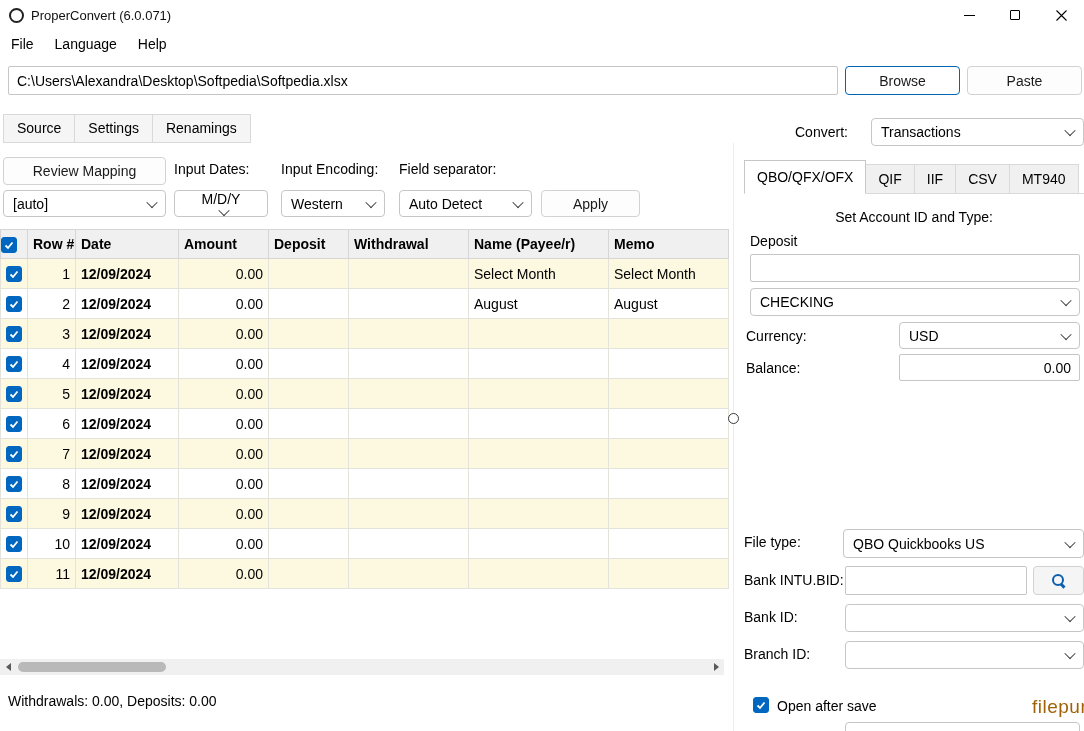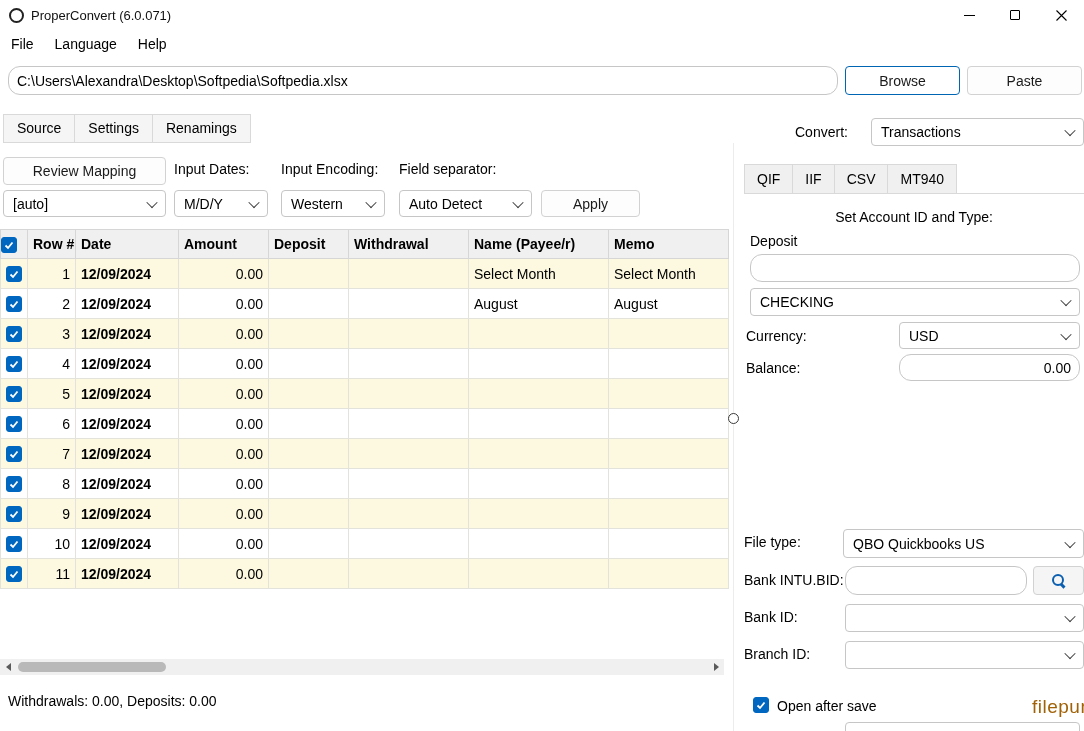--- a/index.html
+++ b/index.html
@@ -16,21 +16,21 @@
   .win-controls { position:absolute; right:0; top:0; height:30px; display:flex; }
   .win-btn { width:46px; height:30px; display:flex; align-items:center; justify-content:center; background:transparent; border:none; }
   .ic-min { display:block; width:11px; height:1px; background:#000; }
   .ic-max { display:block; width:10px; height:10px; border:1px solid #000; border-radius:1px; }
 
   
   .menubar { position:absolute; left:2px; top:30px; height:28px; display:flex; align-items:center; }
   .menu-item { padding:3px 9px; margin-right:3px; font-size:14px; }
 
   
-  .text-input { background:#fff; border:1px solid #c6c6c6; border-radius:12px; padding:0 8px; font:inherit; font-size:14px; color:#000; }
+  .text-input { background:#fff; border:1px solid #c6c6c6; border-radius:2px; padding:0 8px; font:inherit; font-size:14px; color:#000; }
   .path-input { position:absolute; left:8px; top:66px; width:830px; height:29px; }
   .btn { background:#fdfdfd; border:1px solid #d2d2d2; border-radius:4px; font:inherit; font-size:14px; color:#1a1a1a; }
   .btn-accent { border:1px solid #0066b4; background:#fff; }
   .browse-btn { position:absolute; left:845px; top:66px; width:115px; height:29px; }
   .paste-btn  { position:absolute; left:967px; top:66px; width:115px; height:29px; }
 
   
   .main-tabs { position:absolute; left:3px; top:112px; height:31px; display:flex; align-items:flex-end; }
   .tab { height:29px; line-height:27px; padding:0 13px; background:#f5f5f5; border:1px solid #d9d9d9; font-size:14px; }
   .tab + .tab { border-left:none; }
@@ -41,21 +41,21 @@
   .chev { width:8px; height:8px; border-right:1.4px solid #3f3f3f; border-bottom:1.4px solid #3f3f3f; transform:rotate(45deg) translate(-1px,-1px); flex:none; margin-left:6px; }
   .convert-select { position:absolute; left:871px; top:118px; width:213px; height:28px; }
 
   
   .review-btn { position:absolute; left:3px; top:157px; width:163px; height:28px; }
   .tool-lbl { position:absolute; font-size:14px; }
   .lbl-dates { left:174px; top:161px; }
   .lbl-enc   { left:281px; top:161px; }
   .lbl-sep   { left:399px; top:161px; }
   .sel-mapping { position:absolute; left:3px;   top:190px; width:163px; height:27px; }
-  .sel-dates   { position:absolute; left:174px; top:190px; width:94px;  height:27px; }
+  .sel-dates   { position:absolute; left:174px; top:190px; width:94px;  height:27px;flex-direction:column; }
   .sel-enc     { position:absolute; left:281px; top:190px; width:104px; height:27px; }
   .sel-sep     { position:absolute; left:399px; top:190px; width:133px; height:27px; }
   .apply-btn   { position:absolute; left:541px; top:190px; width:99px;  height:27px; }
 
   
   .tx-table { position:absolute; left:0; top:229px; width:728px; border-collapse:collapse; table-layout:fixed; font-size:14px; }
   .tx-table th, .tx-table td { border:1px solid #e3e3dc; padding:0 5px; height:30px; overflow:hidden; white-space:nowrap; }
   .tx-table th { background:#f0f0f0; font-weight:bold; text-align:left; height:29px; border-color:#d6d6d6; }
   .tx-table tr.odd  td { background:#fcf9e0; }
   .tx-table tr.even td { background:#ffffff; }
@@ -392,20 +392,21 @@
     </div>
 </div>
 
 <div class="status">Withdrawals: 0.00, Deposits: 0.00</div>
 
 <div class="split-line"></div>
 <div class="split-handle"></div>
 
 <div class="rline"></div>
 <div class="rtabs">
+    <div class="rtab selected">QBO/QFX/OFX</div>
     <div class="rtab">QIF</div>
     <div class="rtab">IIF</div>
     <div class="rtab">CSV</div>
     <div class="rtab">MT940</div>
   </div>
 
 <div class="racc-title">Set Account ID and Type:</div>
 <div class="rdefault">Deposit</div>
 <input class="text-input acc-id-input" value="" style="">
 <div class="select acc-type-select">

